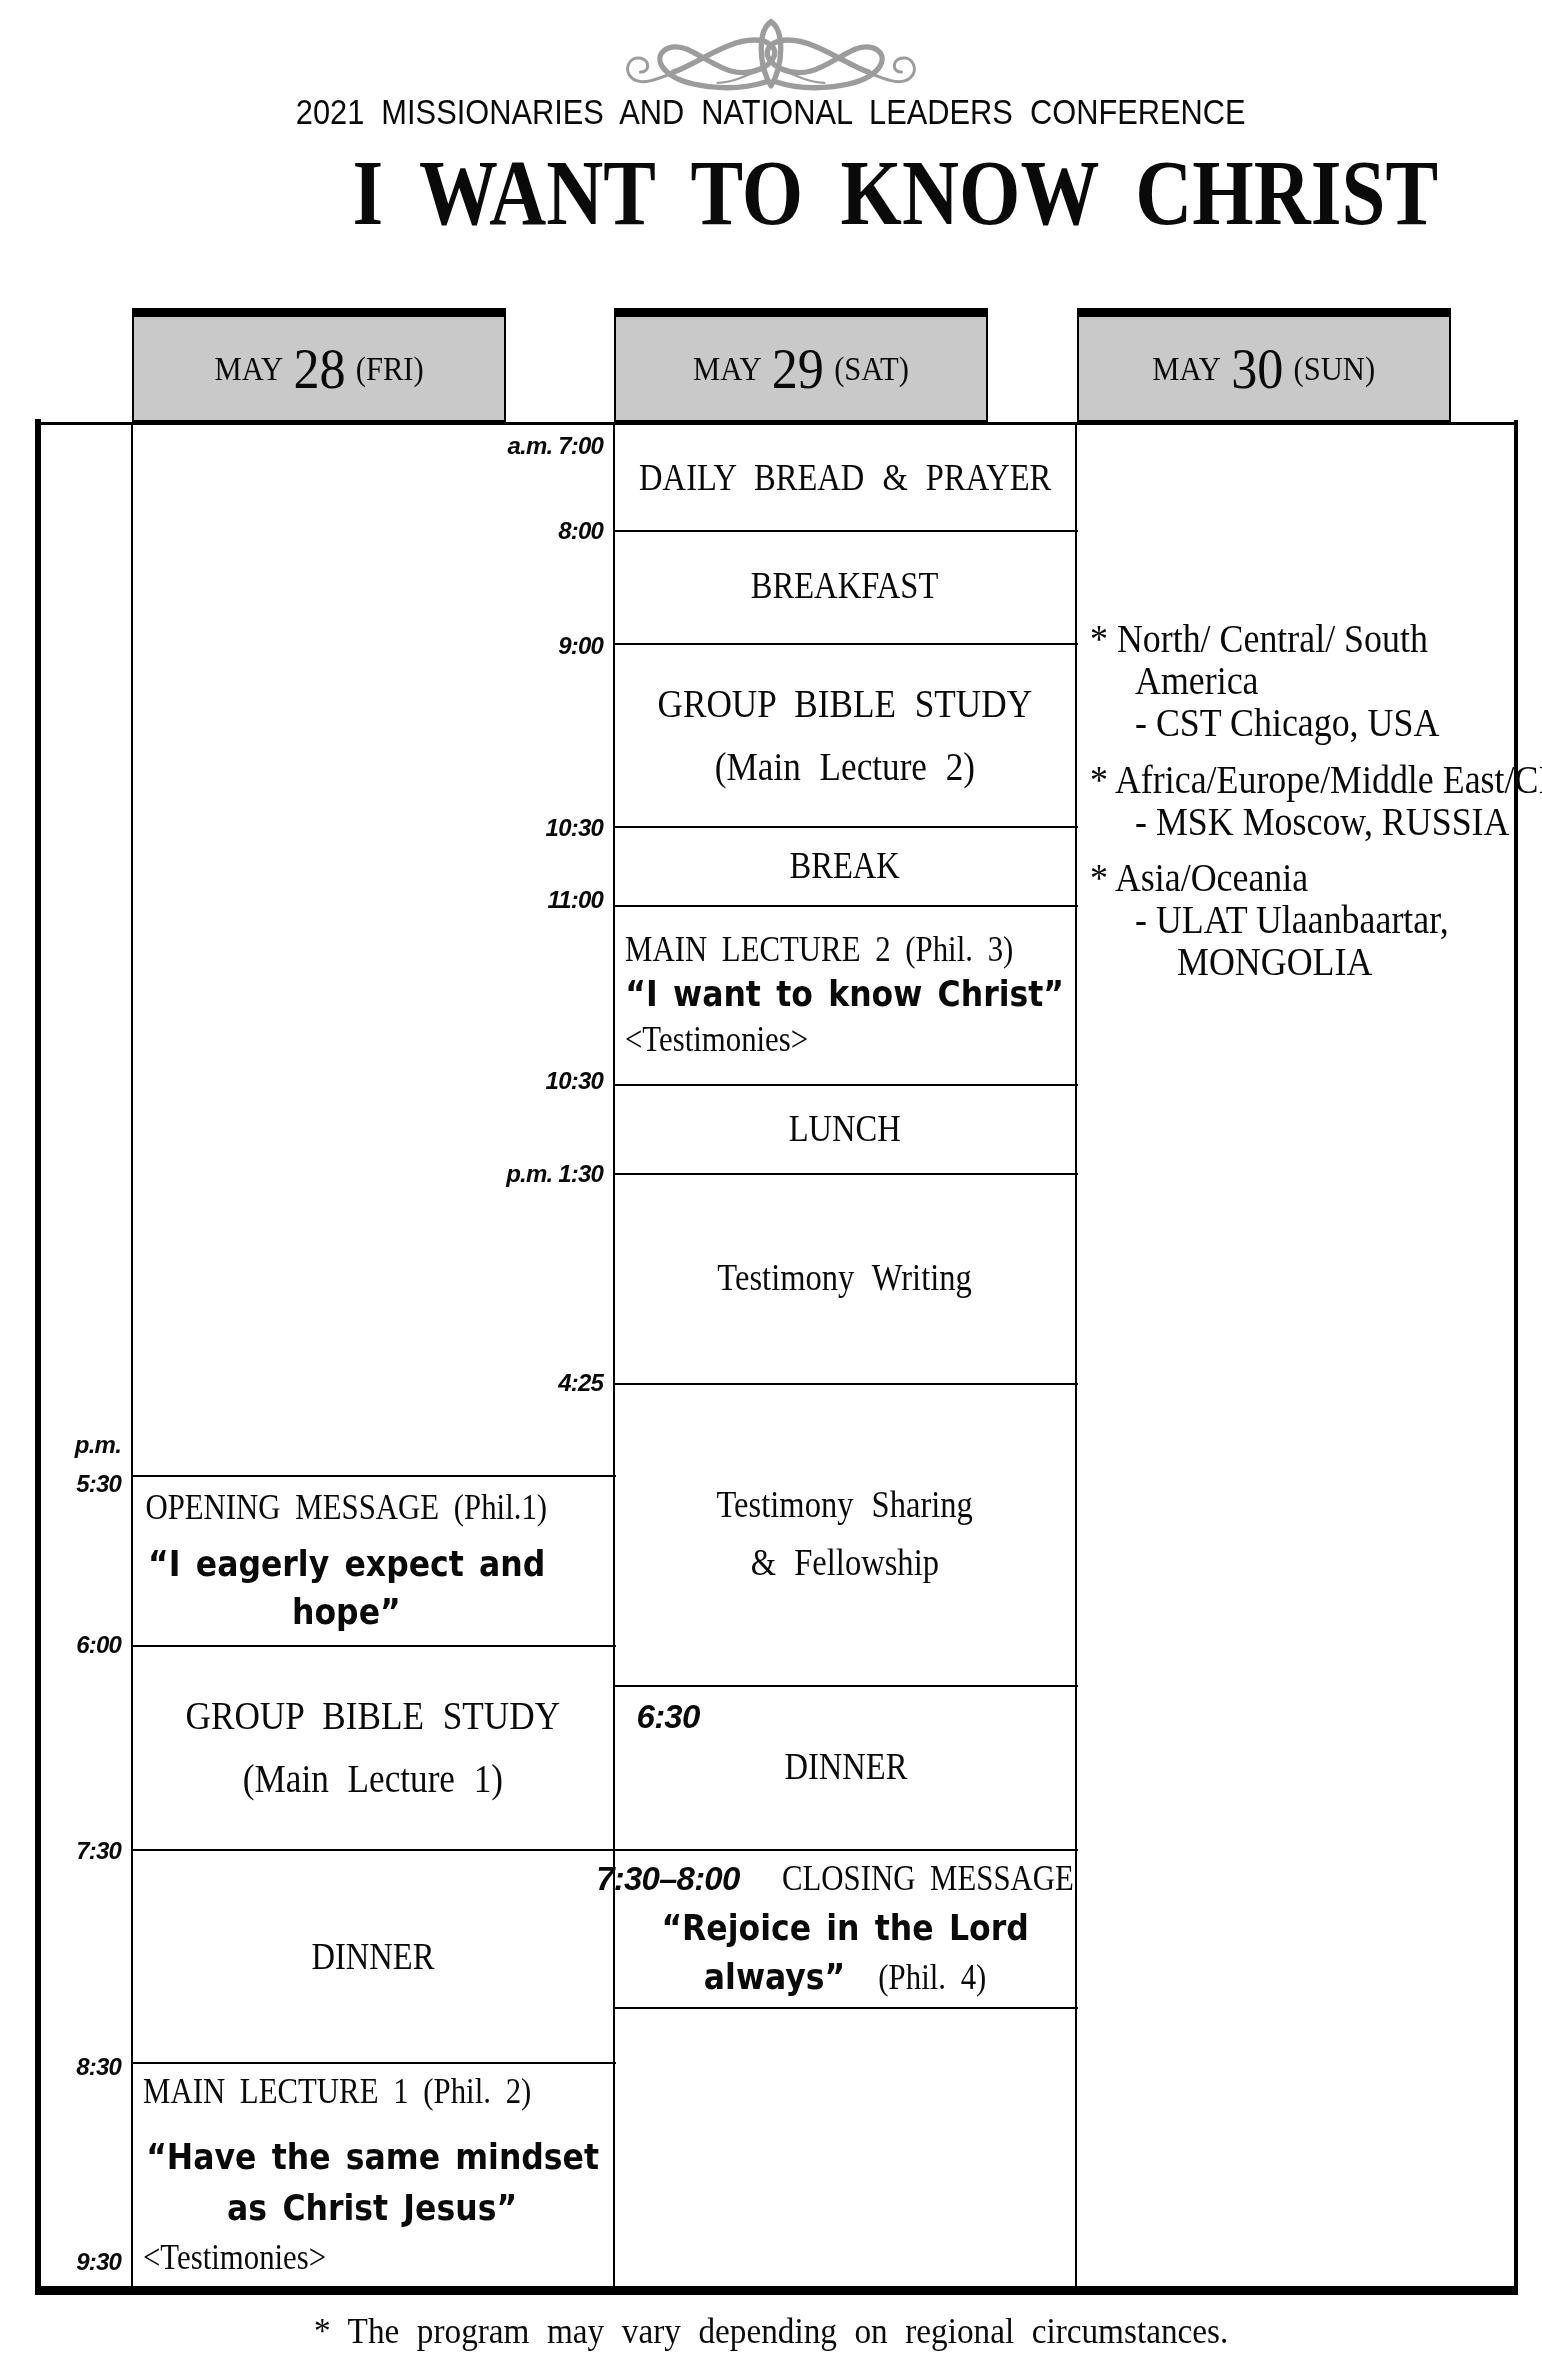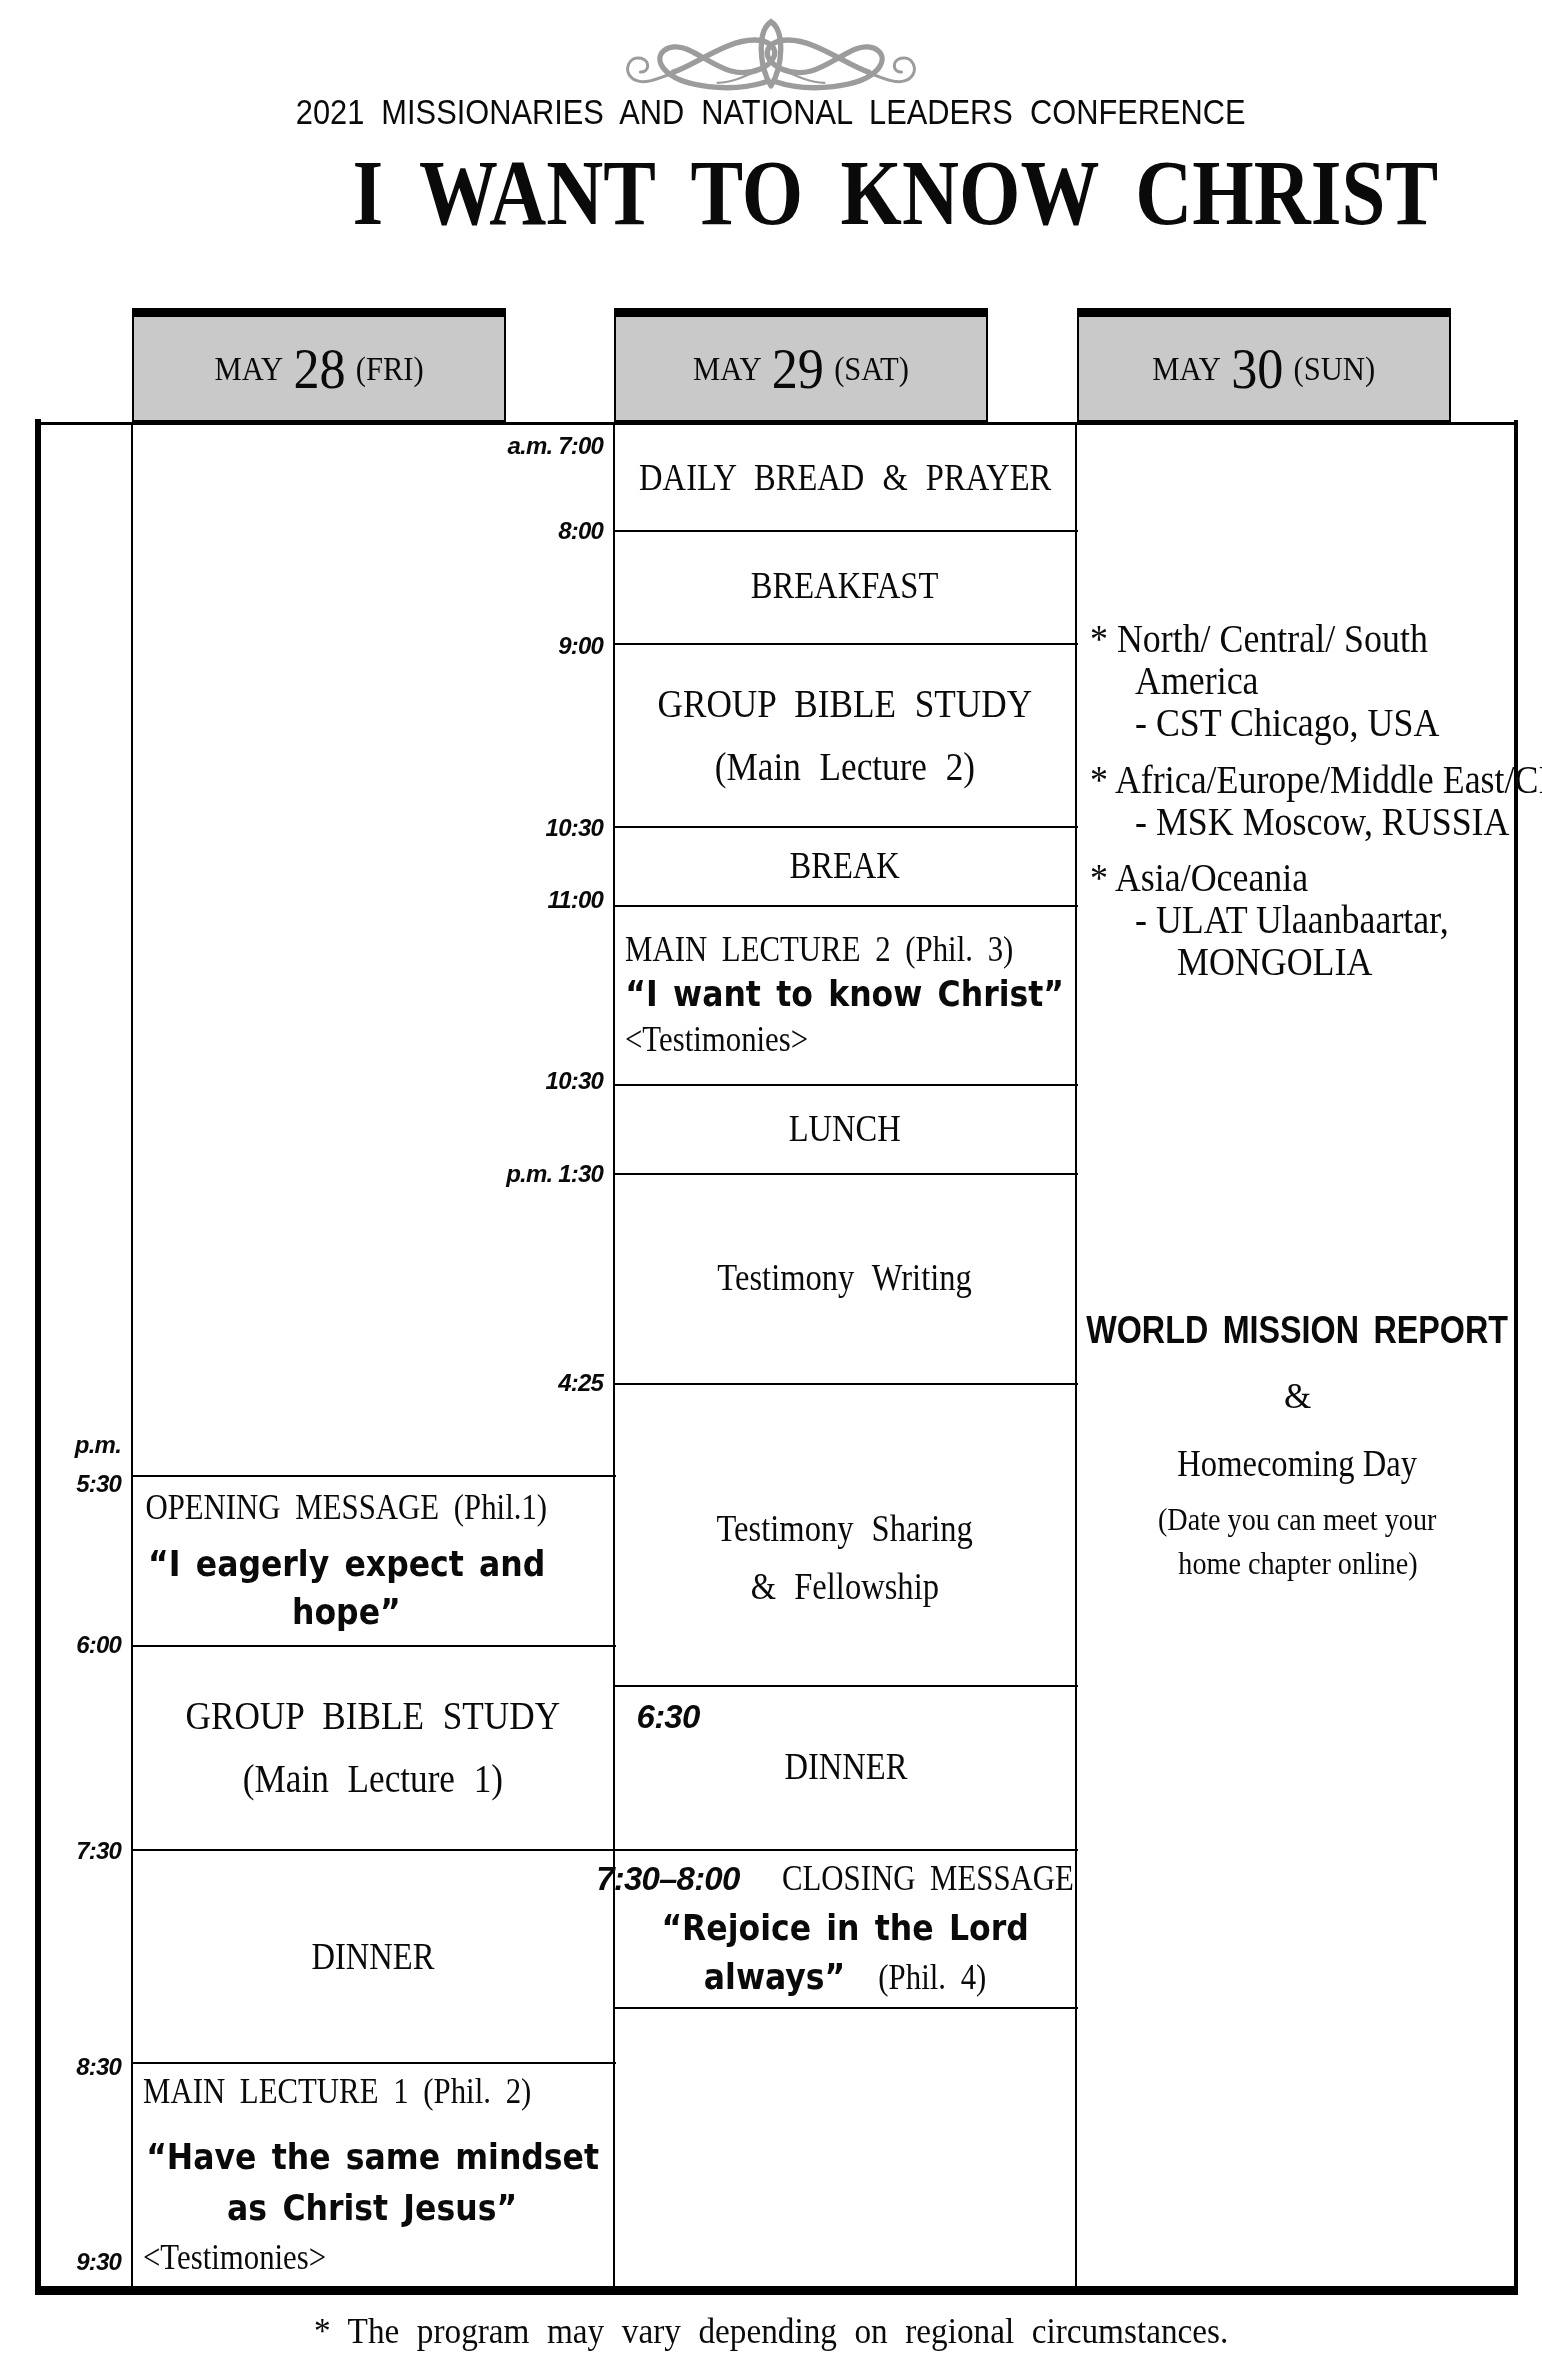--- a/index.html
+++ b/index.html
@@ -169,21 +169,21 @@
     <span class="srf-sm cond-l left-row">MAIN LECTURE 2 (Phil. 3)</span>
     <span class="bq cond-c">“I want to know Christ”</span>
     <span class="srf-sm cond-l left-row">&lt;Testimonies&gt;</span>
   </div>
   <div class="cell" style="left:614px; top:1086px; width:462px; height:85px;">
     <span class="srf cond-c">LUNCH</span>
   </div>
   <div class="cell" style="left:614px; top:1175px; width:462px; height:206px;">
     <span class="srf cond-c">Testimony Writing</span>
   </div>
-  <div class="cell" style="left:614px; top:1384px; width:462px; height:299px;margin-top:24px;">
+  <div class="cell" style="left:614px; top:1384px; width:462px; height:299px;">
     <span class="srf cond-c" style="line-height:58px;">Testimony Sharing</span>
     <span class="srf cond-c" style="line-height:58px;">&amp; Fellowship</span>
   </div>
   <div class="cell" style="left:614px; top:1687px; width:464px; height:160px;">
     <span class="inline-time" style="position:absolute; left:22.6px; top:11.3px;">6:30</span>
     <span class="srf cond-c">DINNER</span>
   </div>
   <div class="cell" style="left:614px; top:1850px; width:462px; height:156px; padding:6.4px 8px; justify-content:space-between;">
     <span style="white-space:nowrap;">
       <span class="inline-time">7:30–8:00</span>
@@ -219,24 +219,17 @@
     <div class="tz-line"><span>* North/ Central/ South</span></div>
     <div class="tz-line pl1"><span>America</span></div>
     <div class="tz-line pl1"><span>- CST Chicago, USA</span></div>
     <div class="tz-line tz-gap"><span>* Africa/Europe/Middle East/CIS</span></div>
     <div class="tz-line pl1"><span>- MSK Moscow, RUSSIA</span></div>
     <div class="tz-line tz-gap"><span>* Asia/Oceania</span></div>
     <div class="tz-line pl1"><span>- ULAT Ulaanbaartar,</span></div>
     <div class="tz-line pl2"><span>MONGOLIA</span></div>
   </div>
 
-  <div class="wmr-block">
-    <div class="wmr-title"><span>WORLD MISSION REPORT</span></div>
-    <div class="wmr-amp">&amp;</div>
-    <div class="wmr-home"><span class="cond-c">Homecoming Day</span></div>
-    <div class="wmr-note"><span class="cond-c">(Date you can meet your</span></div>
-    <div class="wmr-note" style="margin-top:0;"><span class="cond-c">home chapter online)</span></div>
-  </div>
 
   <div class="footnote"><span>* The program may vary depending on regional circumstances.</span></div>
 
 </div>
 
 
 </body></html>

